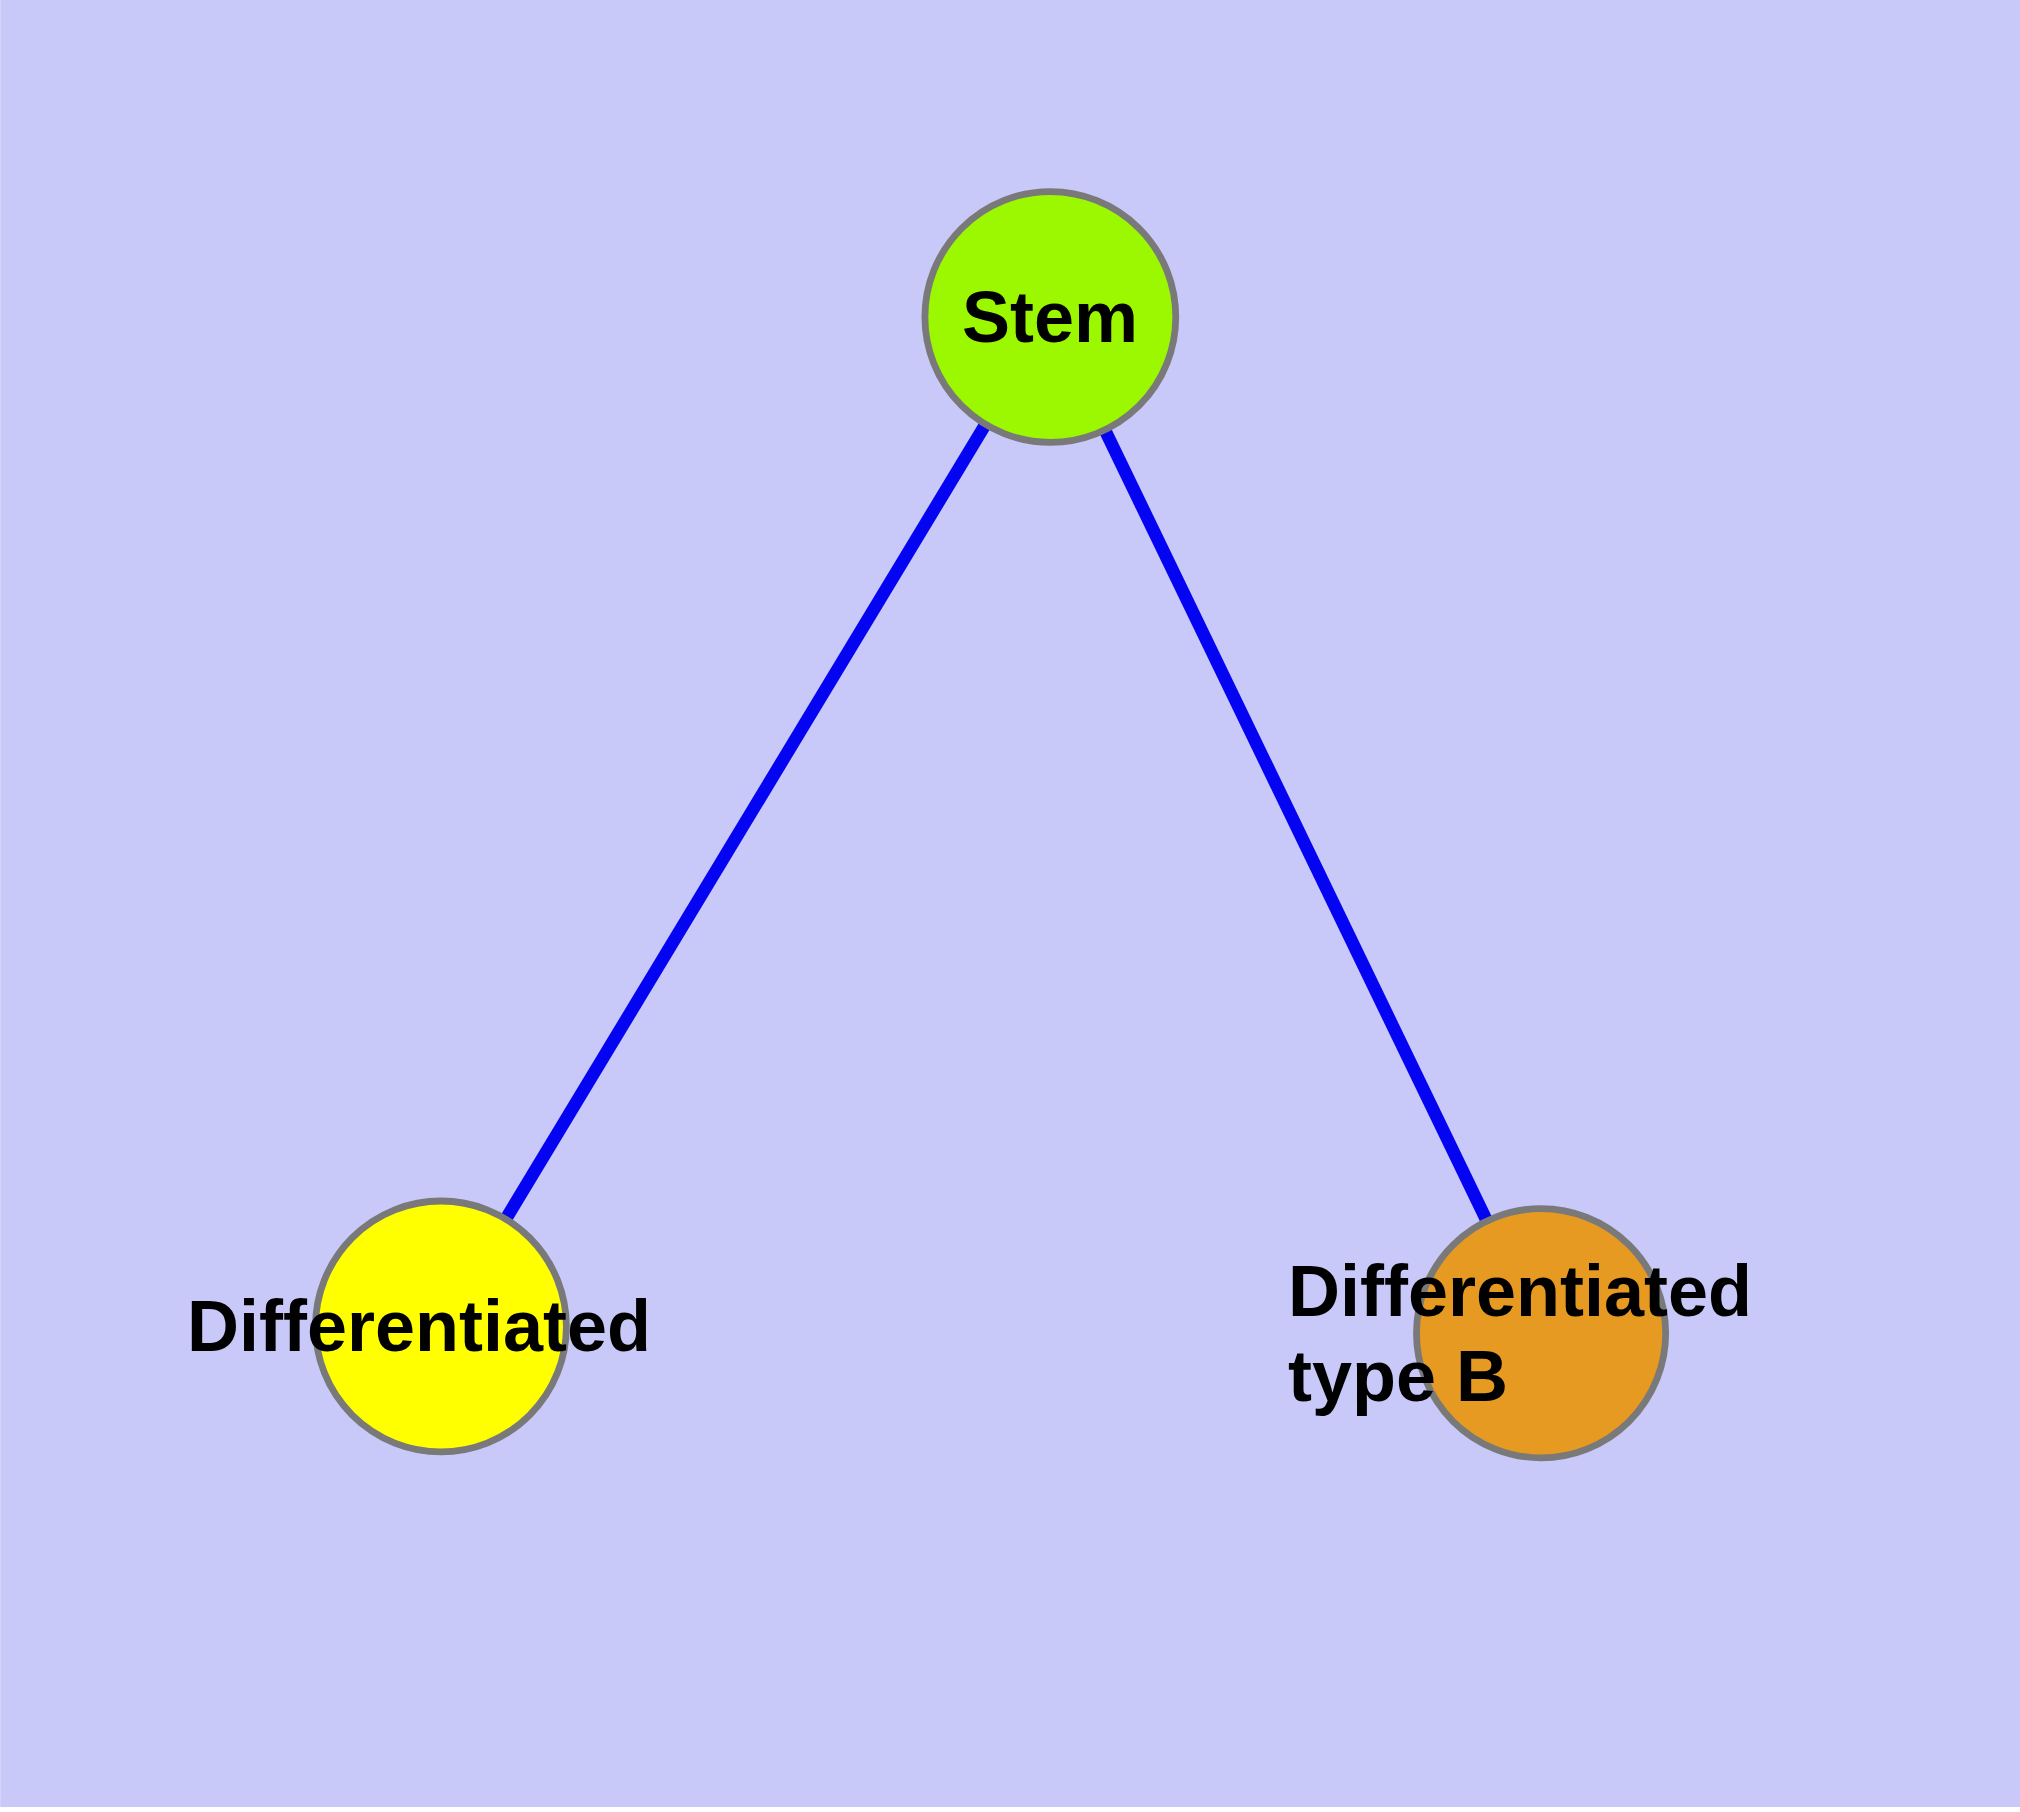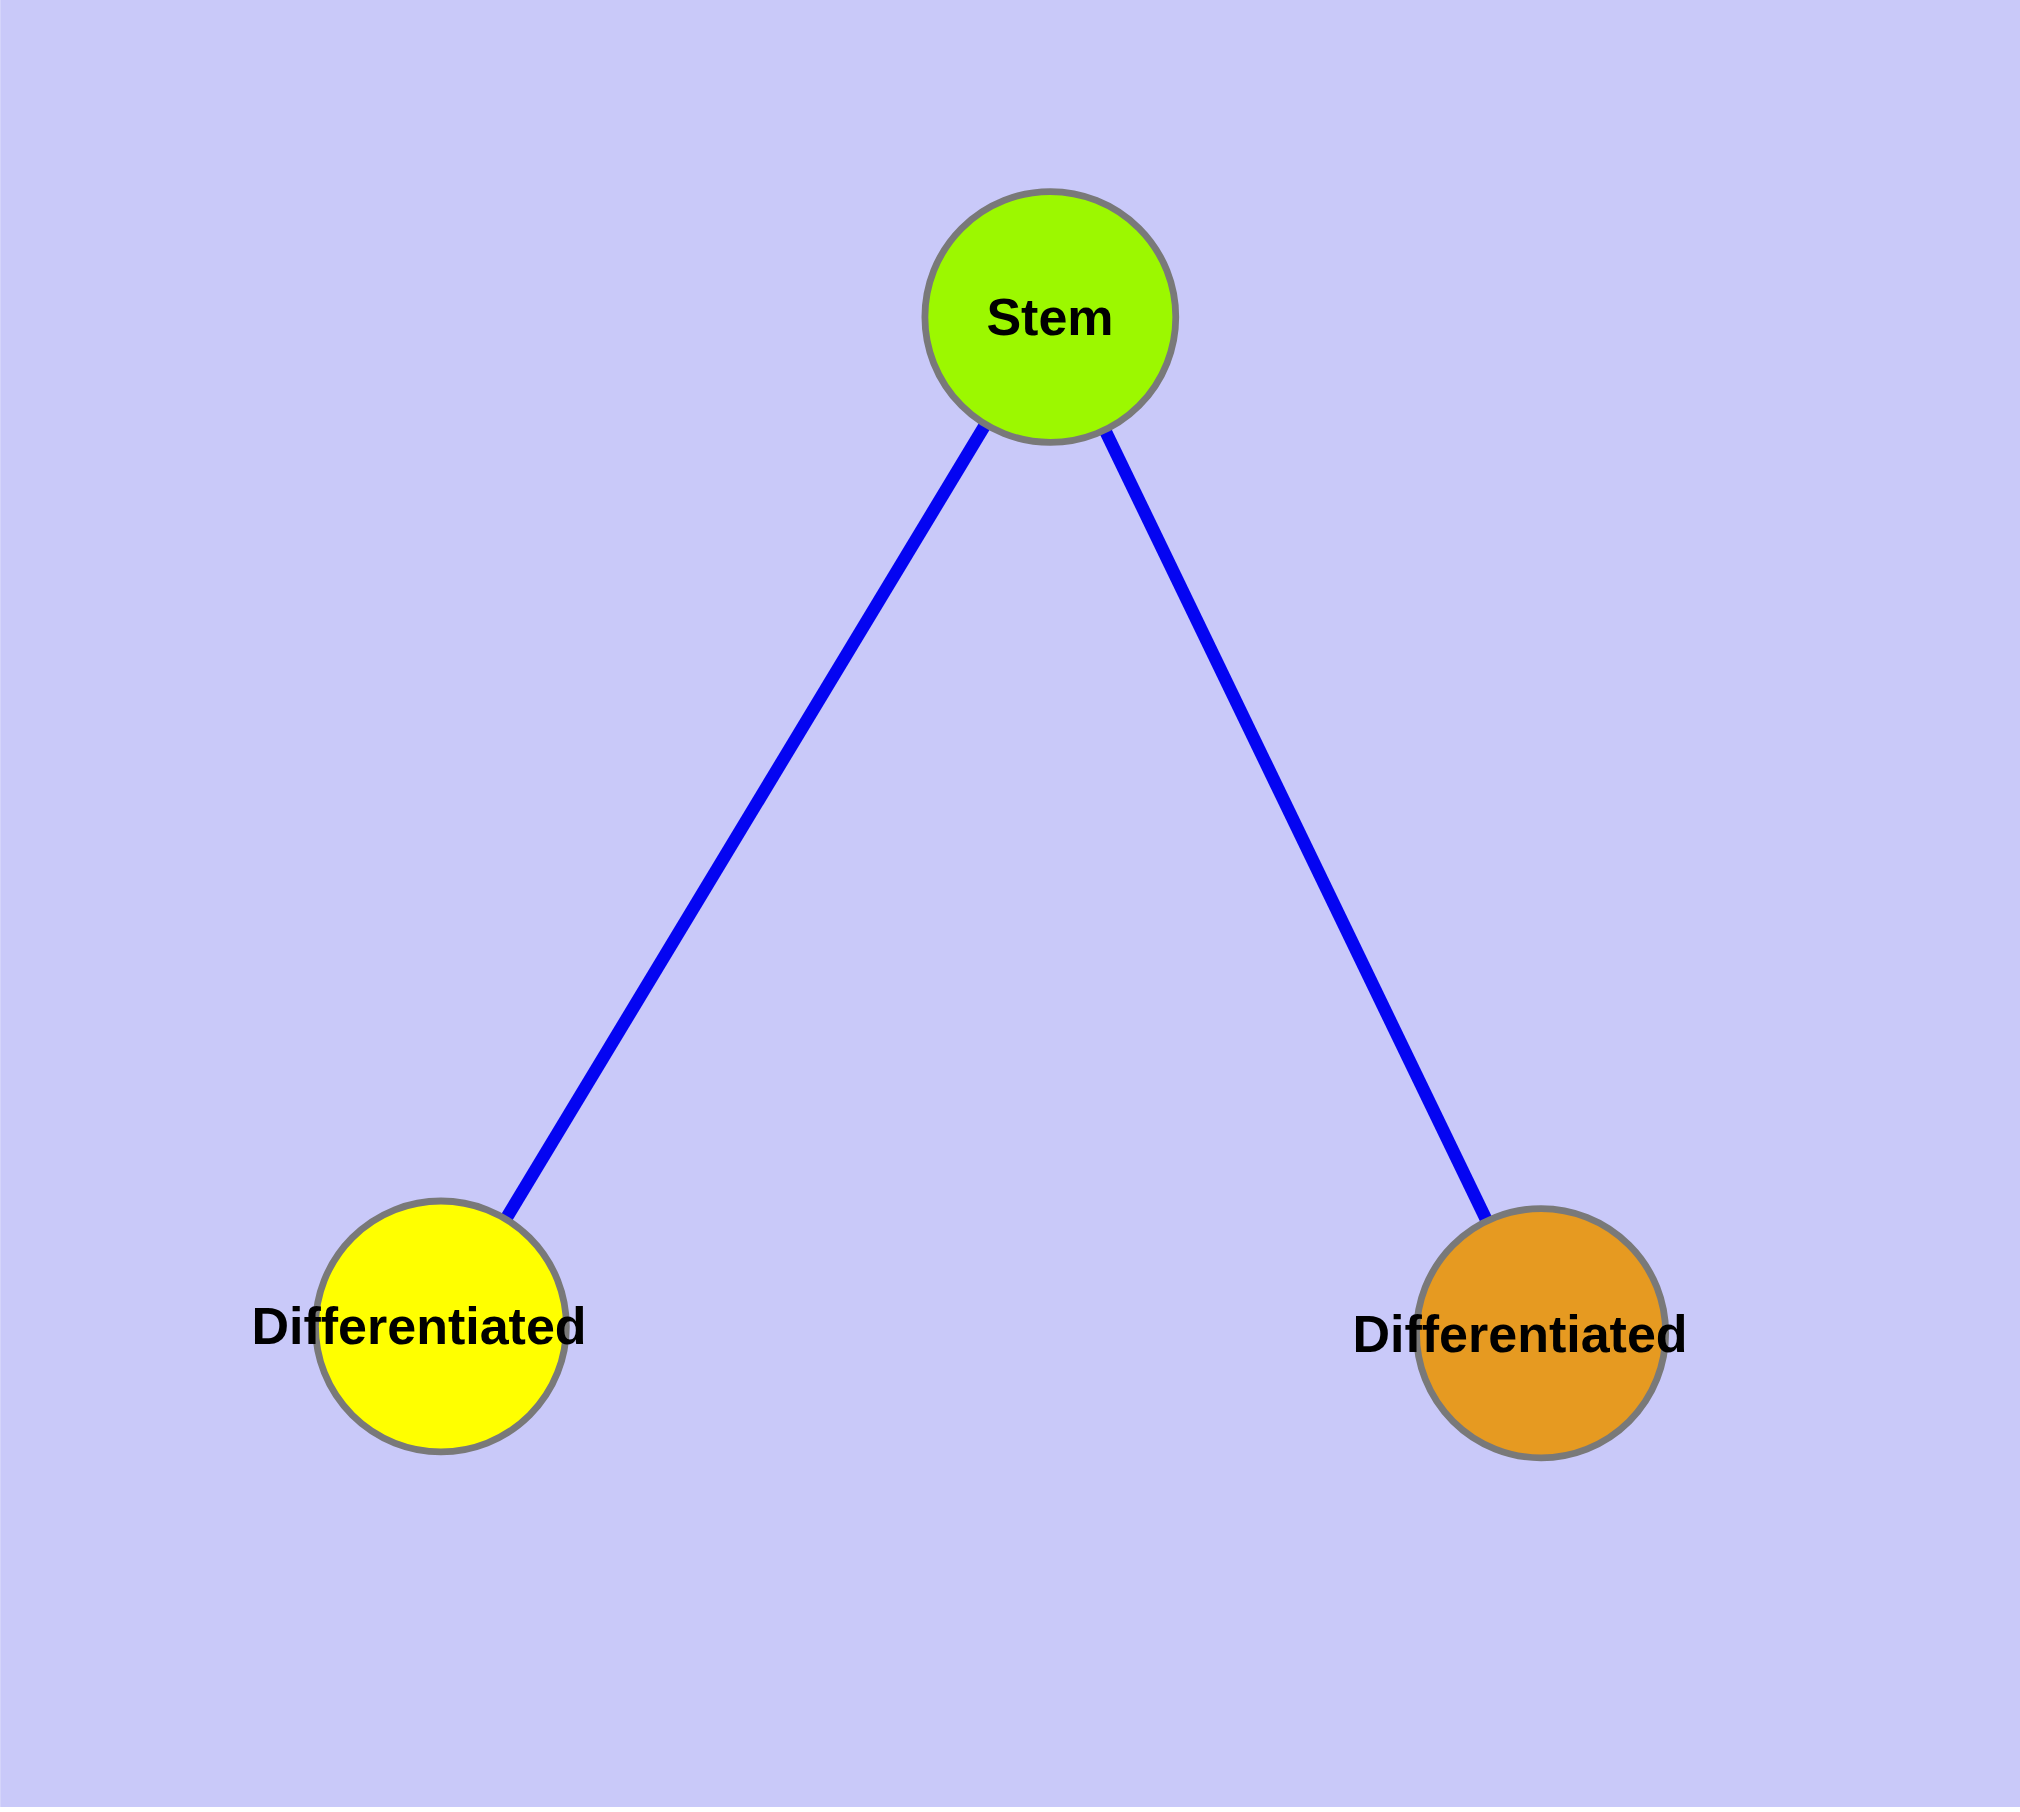--- a/index.html
+++ b/index.html
@@ -21,21 +21,21 @@
     fill: none;
   }
   .node {
     stroke-width: 8px;
   }
   .label {
     position: absolute;
     transform: translate(-50%, -50%);
     font-family: "Liberation Sans", sans-serif;
     font-weight: bold;
-    font-size: 52px;
+    font-size: 72px;
     line-height: 85px;
     color: #000000;
     white-space: nowrap;
   }
   .label .line { display: block; }
 </style>
 </head>
 <body>
 
 <div class="page">
@@ -58,16 +58,17 @@
   <div class="label" style="left: 1050px; top: 317px;">
     <span class="line">Stem</span>
   </div>
 
   <div class="label" style="left: 419px; top: 1326px;">
     <span class="line">Differentiated</span>
   </div>
 
   <div class="label" style="left: 1520px; top: 1334px;">
     <span class="line">Differentiated</span>
+    <span class="line">type B</span>
   </div>
 
 </div>
 
 
 </body></html>

